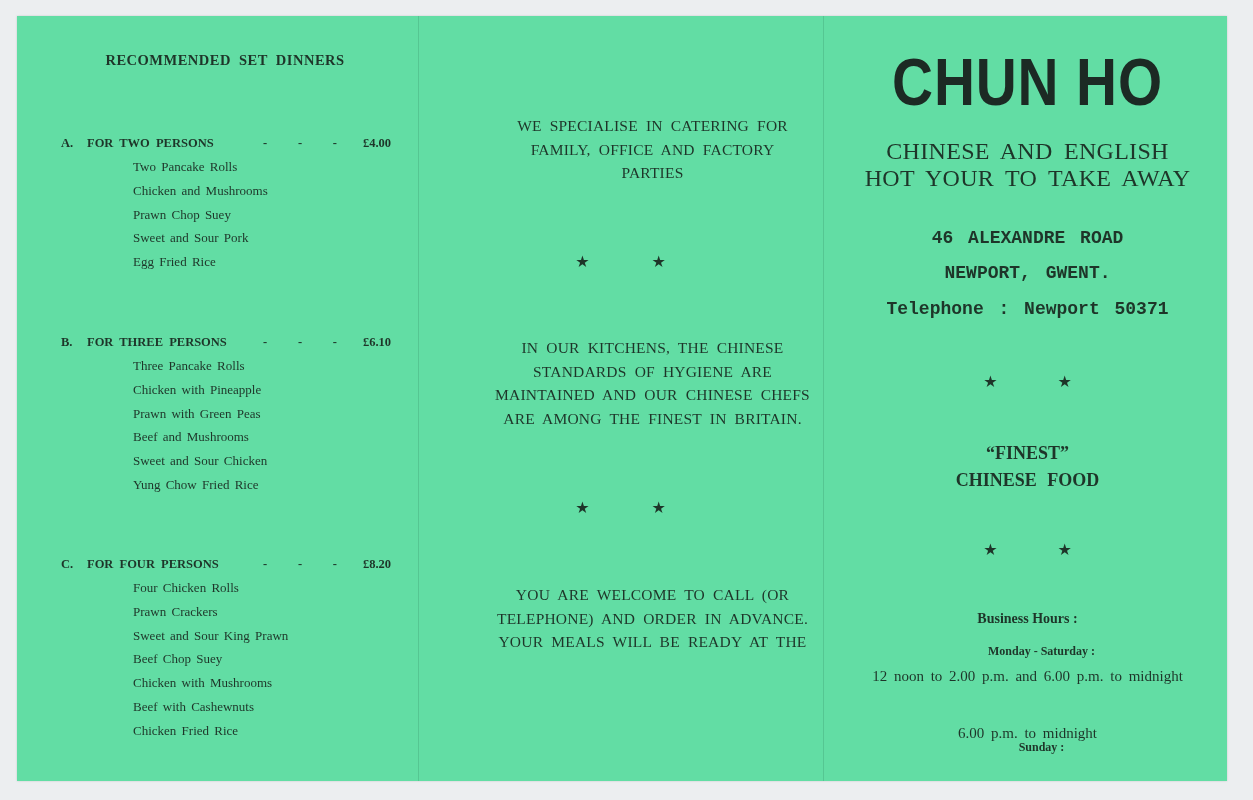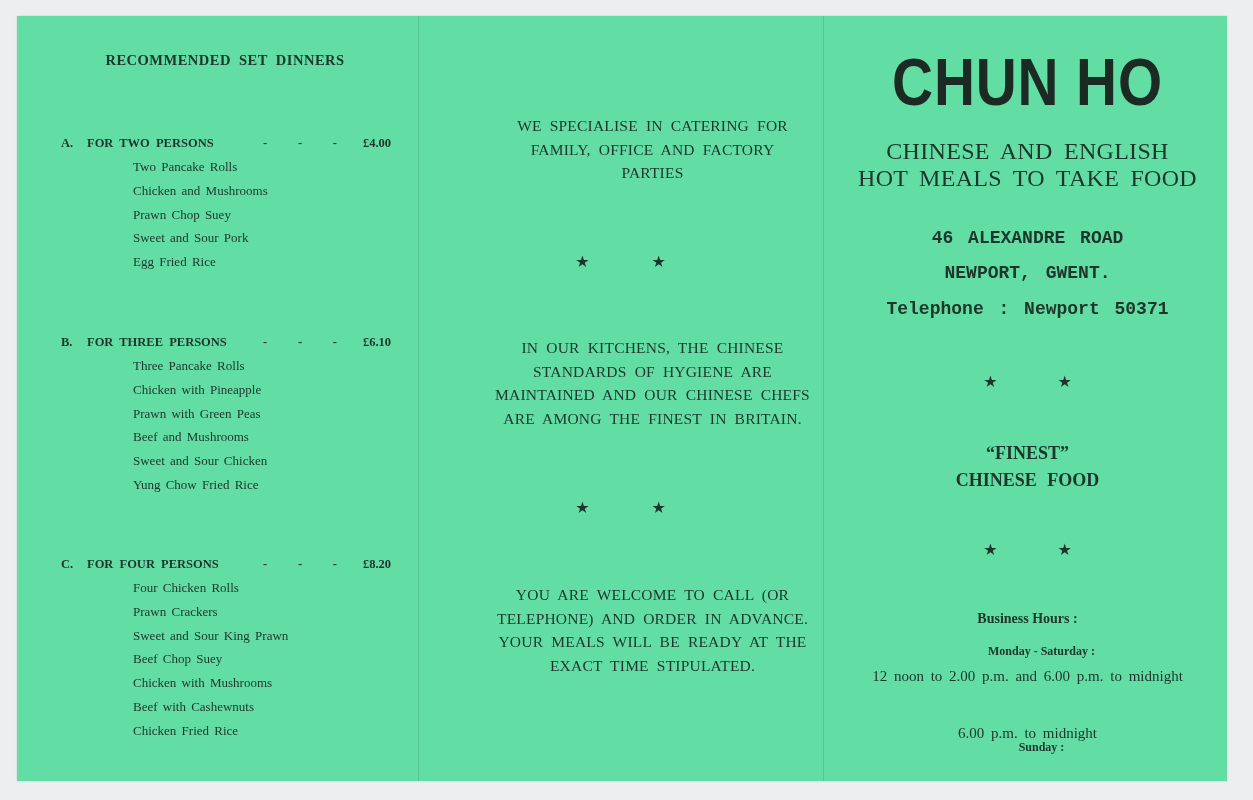--- a/index.html
+++ b/index.html
@@ -122,29 +122,28 @@
       <div>ARE AMONG THE FINEST IN BRITAIN.</div>
     </div>
     <div class="stars" style="top:482px">
       <span>★</span>
       <span>★</span>
     </div>
     <div class="mid-block" style="top:567px">
       <div>YOU ARE WELCOME TO CALL (OR</div>
       <div>TELEPHONE) AND ORDER IN ADVANCE.</div>
       <div>YOUR MEALS WILL BE READY AT THE</div>
-      <div>EXACT TIME STIPULATED.</div>
     </div>
   </div>
 
   <div class="panel p3">
     <div class="brand">CHUN HO</div>
     <div class="tagline">
       <div>CHINESE AND ENGLISH</div>
-      <div>HOT MEALS TO TAKE FOOD</div>
+      <div>HOT YOUR TO TAKE AWAY</div>
     </div>
     <div class="addr" style="top:212px">46 ALEXANDRE ROAD</div>
     <div class="addr" style="top:247px">NEWPORT, GWENT.</div>
     <div class="addr" style="top:283px">Telephone :  Newport 50371</div>
     <div class="stars" style="top:356px; gap:60px">
       <span>★</span>
       <span>★</span>
     </div>
     <div class="finest">
       <div>“FINEST”</div>

